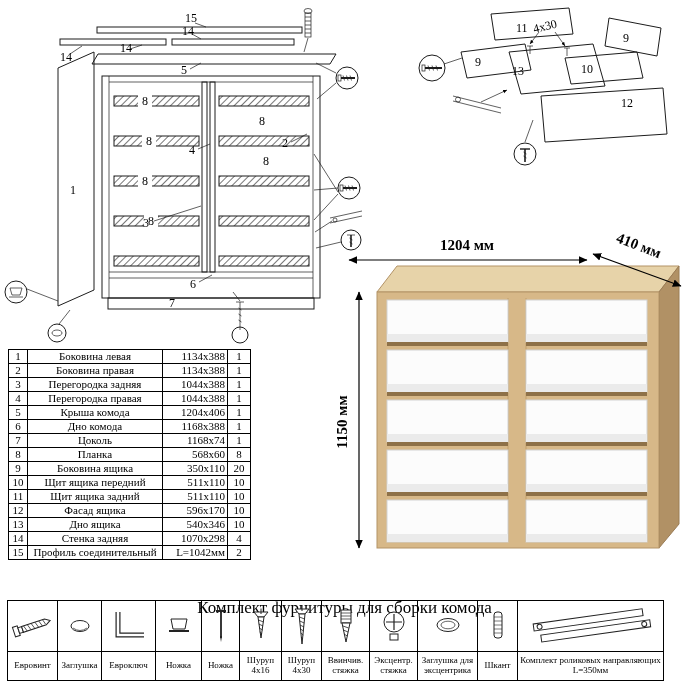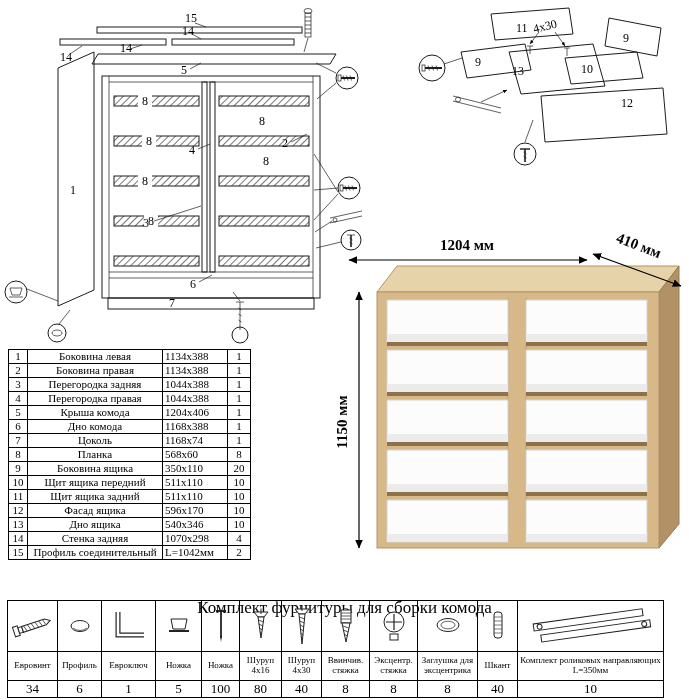--- a/index.html
+++ b/index.html
@@ -11,21 +11,21 @@
   .lbl{font:12px "Liberation Serif",serif;fill:#000;}
   .wbg{fill:#fff;stroke:none;}
   
   #parts-table{position:absolute;left:8px;top:349px;border-collapse:collapse;
                font:11px "Liberation Serif",serif;}
   #parts-table td{border:1px solid #000;height:13px;padding:0 2px;line-height:1.05;white-space:nowrap;}
   #parts-table td.c{text-align:center;}
   #parts-table td.nm{width:130px;text-align:center;}
   #parts-table td.nm.ctr{text-align:center;}
   #parts-table td.n{width:14px;}
-  #parts-table td.sz{width:60px;text-align:left;}
+  #parts-table td.sz{width:60px;text-align:right;}
   #parts-table td.q{width:18px;text-align:center;}
   
   #dresser .df{fill:#fcfcfc;stroke:#d2d2d2;stroke-width:1;}
   #dresser .dfb{fill:#ebebeb;stroke:none;}
   #dresser .shad{fill:#8e7148;stroke:none;}
   #dresser .dim{font:bold 15px "Liberation Serif",serif;fill:#000;}
   #dresser .dl{stroke:#000;stroke-width:1.2;fill:none;}
   
   #hw-title{position:absolute;left:0;top:598px;width:689px;text-align:center;
             font:17px "Liberation Serif",serif;}
@@ -502,42 +502,28 @@
               <rect x="12" y="14" width="110" height="7"></rect>
               <rect x="18" y="26" width="110" height="7"></rect>
               <circle cx="18" cy="17.5" r="2.5"></circle>
               <circle cx="122" cy="29.5" r="2.5"></circle>
             </g>
           </svg>
         </td>
       </tr>
       <tr class="names">
         <td>Евровинт</td>
-        <td>Профиль</td>
+        <td>Заглушка</td>
         <td>Евроключ</td>
         <td>Ножка</td>
         <td>Ножка</td>
         <td>Шуруп 4x16</td>
         <td>Шуруп 4x30</td>
         <td>Ввинчив. стяжка</td>
         <td>Эксцентр. стяжка</td>
         <td>Заглушка для эксцентрика</td>
         <td>Шкант</td>
         <td>Комплект роликовых направляющих L=350мм</td>
       </tr>
-      <tr class="qtys">
-        <td>34</td>
-        <td>6</td>
-        <td>1</td>
-        <td>5</td>
-        <td>100</td>
-        <td>80</td>
-        <td>40</td>
-        <td>8</td>
-        <td>8</td>
-        <td>8</td>
-        <td>40</td>
-        <td>10</td>
-      </tr>
     </tbody>
   </table>
 
 </div>
 
 </body></html>

